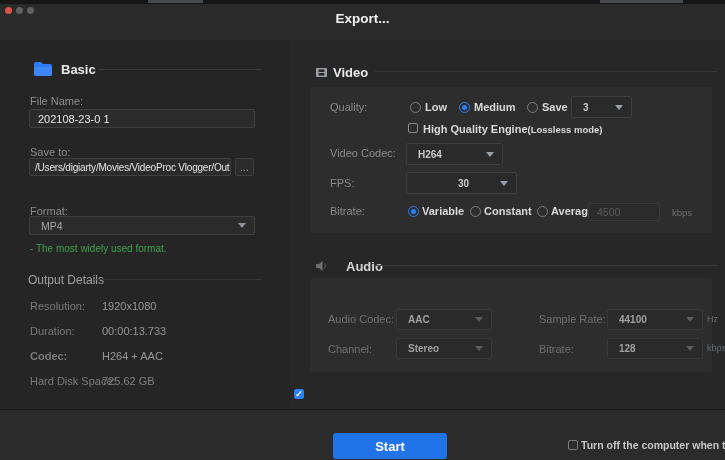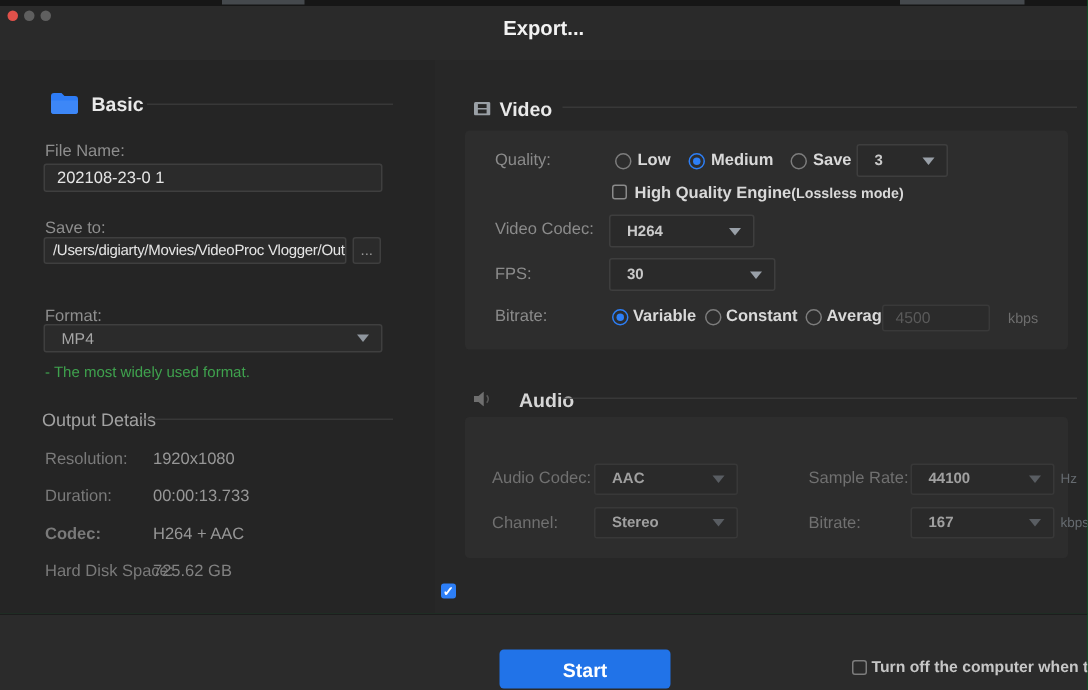--- a/index.html
+++ b/index.html
@@ -1,17 +1,17 @@
 <!DOCTYPE html>
 <html><head>
 <meta charset="utf-8">
 <style>
   * { margin:0; padding:0; box-sizing:border-box; }
   body { background:#000; font-family:"Liberation Sans", sans-serif; }
-  .stage { position:relative; width:725px; height:460px; background:#15803d; overflow:hidden;
+  .stage { position:relative; width:725px; height:460px; background:#eab308; overflow:hidden;
            font-family:"Liberation Sans", sans-serif; }
   .abs { position:absolute; }
 
   
   .top-strip { position:absolute; left:0; top:0; width:725px; height:4px; background:#161616; }
   .strip-seg { position:absolute; top:0; height:3px; background:#45494d; }
 
   
   .titlebar { position:absolute; left:0; top:4px; width:725px; height:36px; background:#2a2a2a; }
   .tl-dot { position:absolute; top:3px; width:7px; height:7px; border-radius:50%; }
@@ -157,21 +157,21 @@
         <span>High Quality Engine</span><span style="font-size:9.5px; font-weight:bold;">(Lossless mode)</span>
       </div>
 
       <div class="abs lbl" style="left:20px; top:60px; color:#8b8b8b;">Video Codec:</div>
       <div class="dd" style="left:96px; top:56px; width:97px; height:22px;">
         <span class="val">H264</span>
         <span class="chev"></span>
       </div>
 
       <div class="abs lbl" style="left:20px; top:90px; color:#8b8b8b;">FPS:</div>
-      <div class="dd" style="left:96px; top:85px; width:111px; height:22px;">
+      <div class="dd" style="left:96px; top:85px; width:111px; height:22px;padding-left:40px;">
         <span class="val">30</span>
         <span class="chev"></span>
       </div>
 
       <div class="abs lbl" style="left:20px; top:118px; color:#8b8b8b;">Bitrate:</div>
 
       <div class="radio sel" style="left:98px; top:119px;"></div>
       <div class="rlbl" style="left:112px; top:118px;">Variable</div>
 
       <div class="radio" style="left:160px; top:119px;"></div>
@@ -206,21 +206,21 @@
       <div class="unit" style="left:397px; top:36px;">Hz</div>
 
       <div class="abs lbl-dim" style="left:18px; top:65px;">Channel:</div>
       <div class="dd dim" style="left:86px; top:60px; width:96px; height:21px;">
         <span class="val">Stereo</span>
         <span class="chev"></span>
       </div>
 
       <div class="abs lbl-dim" style="left:229px; top:65px;">Bitrate:</div>
       <div class="dd dim" style="left:297px; top:60px; width:96px; height:21px;">
-        <span class="val">167</span>
+        <span class="val">128</span>
         <span class="chev"></span>
       </div>
       <div class="unit" style="left:397px; top:65px;">kbps</div>
     </div>
 
     <div class="cb checked" style="left:4px; top:349px;">
       <span class="tick">✓</span>
     </div>
   </div>
 

